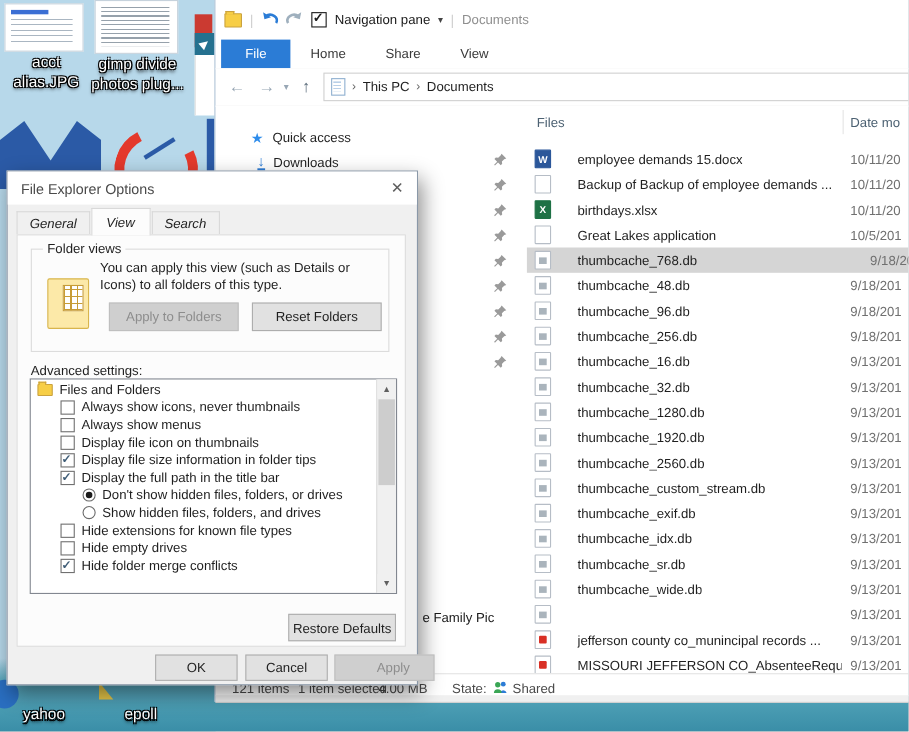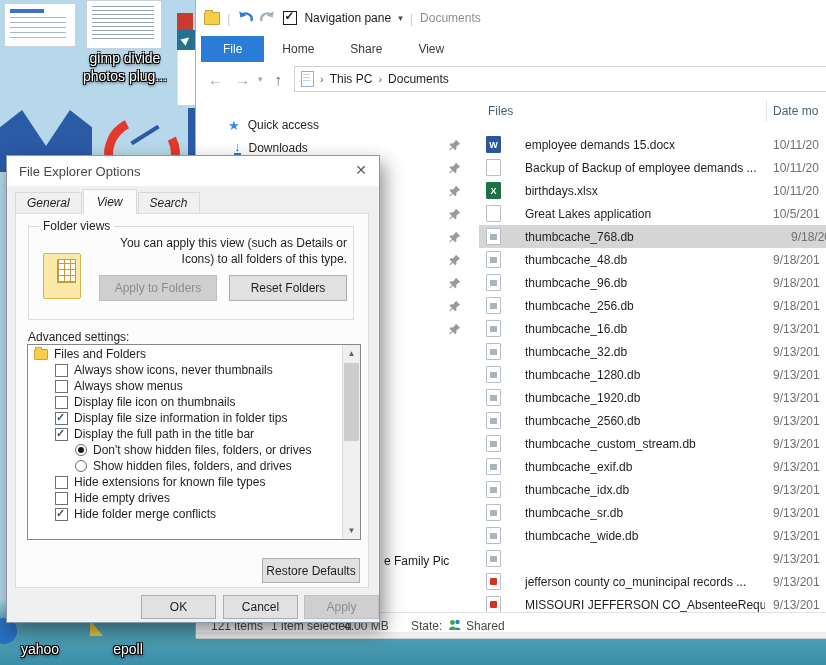--- a/index.html
+++ b/index.html
@@ -114,21 +114,21 @@
   #dialog{position:absolute;left:6px;top:155px;width:372px;height:466px;background:#f0f0f0;
     border:1px solid #8a98a8;box-shadow:4px 8px 18px rgba(0,0,0,.45);}
   #dlg-title{position:absolute;left:0;top:0;right:0;height:30px;background:#fff;display:flex;align-items:center;}
   #dlg-title-text{margin-left:12px;color:#4a4a4a;font-size:13px;}
   #dlg-close{position:absolute;right:12px;top:7px;color:#5f5f5f;font-size:14px;line-height:1;}
   #dlg-tabs{position:absolute;left:8px;top:33px;height:24px;display:flex;align-items:flex-end;font-style:italic;}
   .dtab{border:1px solid #d9d9d9;border-bottom:none;background:#f0f0f0;padding:3px 11px 3px 11px;margin-right:1px;color:#1f1f1f;}
   .dtab.active{background:#fcfcfc;padding:5px 13px 5px 13px;position:relative;z-index:2;margin-bottom:-1px;}
   #dlg-page{position:absolute;left:8px;top:57px;width:352px;height:373px;background:#fcfcfc;border:1px solid #dcdcdc;}
 
-  #groupbox{position:absolute;left:12px;top:12px;width:324px;height:92px;border:1px solid #dcdcdc;text-align:right;}
+  #groupbox{position:absolute;left:12px;top:12px;width:324px;height:92px;border:1px solid #dcdcdc;}
   #groupbox-legend{position:absolute;left:10px;top:-8px;background:#fcfcfc;padding:0 4px;color:#1f1f1f;}
   #fv-icon{position:absolute;left:14px;top:26px;width:36px;height:44px;background:#fce9a8;border:1px solid #d8b54c;border-radius:2px;}
   #fv-icon::after{content:"";position:absolute;right:4px;top:5px;width:17px;height:22px;background:#fff;
     background-image:repeating-linear-gradient(0deg,#c79c36 0 1px,transparent 1px 6px),repeating-linear-gradient(90deg,#c79c36 0 1px,transparent 1px 6px);
     border:1px solid #c79c36;}
   #fv-text{position:absolute;left:62px;top:9px;width:256px;color:#1f1f1f;line-height:1.3;}
   .btn{display:flex;align-items:center;justify-content:center;background:#e1e1e1;border:1px solid #adadad;color:#1f1f1f;font-size:12px;}
   .btn.disabled{background:#cfcfcf;border-color:#bfbfbf;color:#8d8d8d;}
   #btn-apply-folders{position:absolute;left:70px;top:48px;width:116px;height:24px;}
   #btn-reset-folders{position:absolute;left:200px;top:48px;width:116px;height:24px;}
@@ -147,31 +147,32 @@
   .srow.checked .s-rb::after{content:"";position:absolute;left:2px;top:2px;width:6px;height:6px;border-radius:50%;background:#1c1c1c;}
   .s-label{color:#1f1f1f;}
   #lb-scroll{position:absolute;right:0;top:0;width:17px;height:100%;background:#f0f0f0;border-left:1px solid #dcdcdc;}
   .sb-arrow{position:absolute;left:0;width:17px;height:17px;display:flex;align-items:center;justify-content:center;color:#606060;font-size:8px;background:#f0f0f0;}
   #sb-up{top:0;}
   #sb-down{bottom:0;}
   #sb-thumb{position:absolute;left:1px;top:18px;width:15px;height:78px;background:#cdcdcd;}
   #btn-restore{position:absolute;left:246px;top:344px;width:96px;height:23px;}
   #btn-ok{position:absolute;left:134px;top:439px;width:73px;height:22px;}
   #btn-cancel{position:absolute;left:216px;top:439px;width:73px;height:22px;}
-  #btn-apply{position:absolute;left:297px;top:439px;width:73px;height:22px;}
+  #btn-apply{position:absolute;left:297px;top:439px;width:73px;height:22px;padding-left:16px;}
 </style>
 </head>
 <body>
 
 <div id="screen">
 
   <div id="desktop-left"></div>
   <div id="desktop-bottom"></div>
   <div id="thumb1" class="thumb"></div>
   <div id="thumb2" class="thumb"></div>
+  <div id="lbl-acct" class="dlabel">acct alias.JPG</div>
   <div id="lbl-gimp" class="dlabel">gimp divide photos plug...</div>
   <div id="icon-m"></div>
   <div id="icon-gauge"></div>
   <div id="frag-navy"></div>
   <div id="frag-red"></div>
   <div id="frag-arrow"></div>
   <div id="frag-white"></div>
   <div id="sail"></div>
   <div id="yahoo-blob"></div>
   <div id="lbl-yahoo" class="dlabel">yahoo</div>

